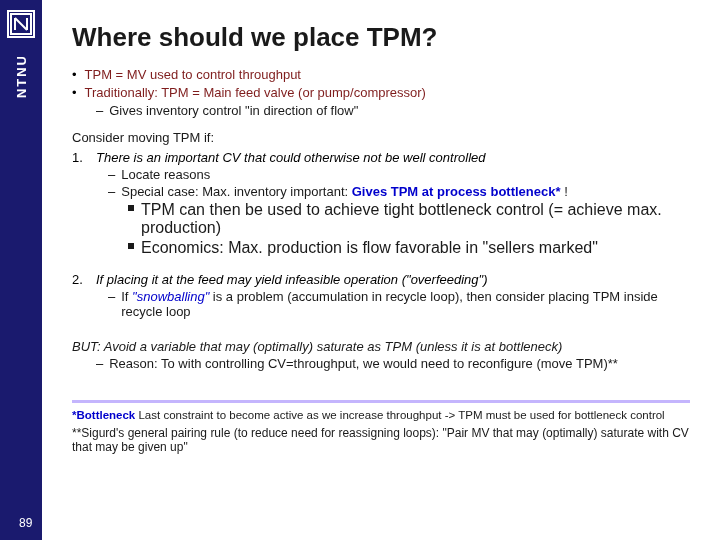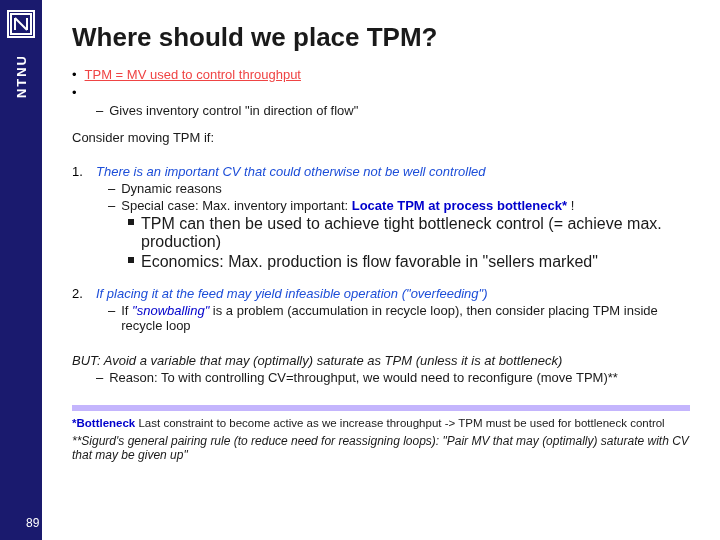--- a/index.html
+++ b/index.html
@@ -78,40 +78,39 @@
     }
 
     .bullet-dot {
       margin-right: 8px;
       font-size: 13px;
       flex-shrink: 0;
     }
 
     .bullet-text {
       font-size: 13px;
-      color: #ef4444;
-      text-decoration: underline;
+      color: #7f1d1d;
     }
 
     .sub-bullet {
       display: flex;
       align-items: flex-start;
       margin-left: 24px;
       margin-bottom: 2px;
     }
 
     .dash {
       margin-right: 6px;
       flex-shrink: 0;
     }
 
     .consider-text {
       font-size: 13px;
       color: #1a1a1a;
-      margin-bottom: 19px;
+      margin-bottom: 5px;
     }
 
     .numbered-section {
       margin-bottom: 8px;
     }
 
     .numbered-item {
       display: flex;
       align-items: flex-start;
       margin-bottom: 4px;
@@ -124,21 +123,21 @@
       flex-shrink: 0;
       width: 16px;
     }
 
     .item-content {
       flex: 1;
     }
 
     .item-main-text {
       font-size: 13px;
-      color: #1d4ed8;
+      color: #000000;
       font-style: italic;
       font-weight: normal;
     }
 
     .sub-items {
       margin-left: 12px;
       margin-top: 2px;
     }
 
     .sub-item-row {
@@ -194,63 +193,62 @@
       text-align: right;
     }
 
     .snowball-blue {
       color: #0000cc;
       font-style: italic;
     }
 
     .but-section {
       margin-top: 6px;
-      margin-bottom: 12px;
+      margin-bottom: 21px;
     }
 
     .but-text {
       font-size: 13px;
       font-style: italic;
       color: #1a1a1a;
     }
 
     .but-sub {
       display: flex;
       align-items: flex-start;
       margin-left: 24px;
       margin-top: 2px;
     }
 
     .footnote-section {
       margin-top: 8px;
       padding-top: 6px;
-      border-top: 6px solid #c4b5fd;
+      border-top: 3px solid #c4b5fd;
     }
 
     .footnote-text {
       font-size: 11.5px;
       color: #1a1a1a;
       margin-bottom: 5px;
     }
 
     .bottleneck-blue {
       color: #0000cc;
       font-weight: bold;
     }
 
     .sigurd-text {
       font-size: 12px;
       color: #1a1a1a;
-      font-style: italic;
     }
 
     .page-num-bottom {
       position: absolute;
       bottom: 10px;
-      left: 26px;
+      left: 19px;
       color: #fff;
       font-size: 12px;
     }
   </style>
 </head>
 <body>
 
 <div class="sidebar">
   <div class="sidebar-logo">
     <svg viewBox="0 0 22 22" fill="none" xmlns="http://www.w3.org/2000/svg">
@@ -268,45 +266,46 @@
 
   <div class="page-title">Where should we place TPM?</div>
 
   <div class="bullet-section">
     <div class="bullet-row">
       <span class="bullet-dot">•</span>
       <span class="bullet-text">TPM = MV used to control throughput</span>
     </div>
     <div class="bullet-row">
       <span class="bullet-dot">•</span>
+      <span class="bullet-text">Traditionally: TPM = Main feed valve (or pump/compressor)</span>
     </div>
     <div class="sub-bullet">
       <span class="dash">–</span>
       <span class="sub-item-text">Gives inventory control "in direction of flow"</span>
     </div>
   </div>
 
   <div class="consider-text">Consider moving TPM if:</div>
 
   <div class="numbered-section">
     <div class="numbered-item">
       <span class="num">1.</span>
       <div class="item-content">
         <span class="item-main-text">There is an important CV that could otherwise not be well controlled</span>
         <div class="sub-items">
 
           <div class="sub-item-row">
             <span class="sub-dash">–</span>
-            <span class="sub-item-text">Dynamic reasons</span>
+            <span class="sub-item-text">Locate reasons</span>
           </div>
 
           <div class="sub-item-row">
             <span class="sub-dash">–</span>
             <span class="sub-item-text">
-              <span>Special case: Max. inventory important: </span><span class="highlight-blue">Locate TPM at process bottleneck*</span><span> !</span>
+              <span>Special case: Max. inventory important: </span><span class="highlight-blue">Gives TPM at process bottleneck*</span><span> !</span>
             </span>
           </div>
 
           <div class="sub-sub-items">
             <div class="sub-sub-row">
               <div class="bullet-sq"></div>
               <span class="sub-sub-text">TPM can then be used to achieve tight bottleneck control (= achieve max. production)</span>
             </div>
             <div class="sub-sub-row">
               <div class="bullet-sq"></div>

